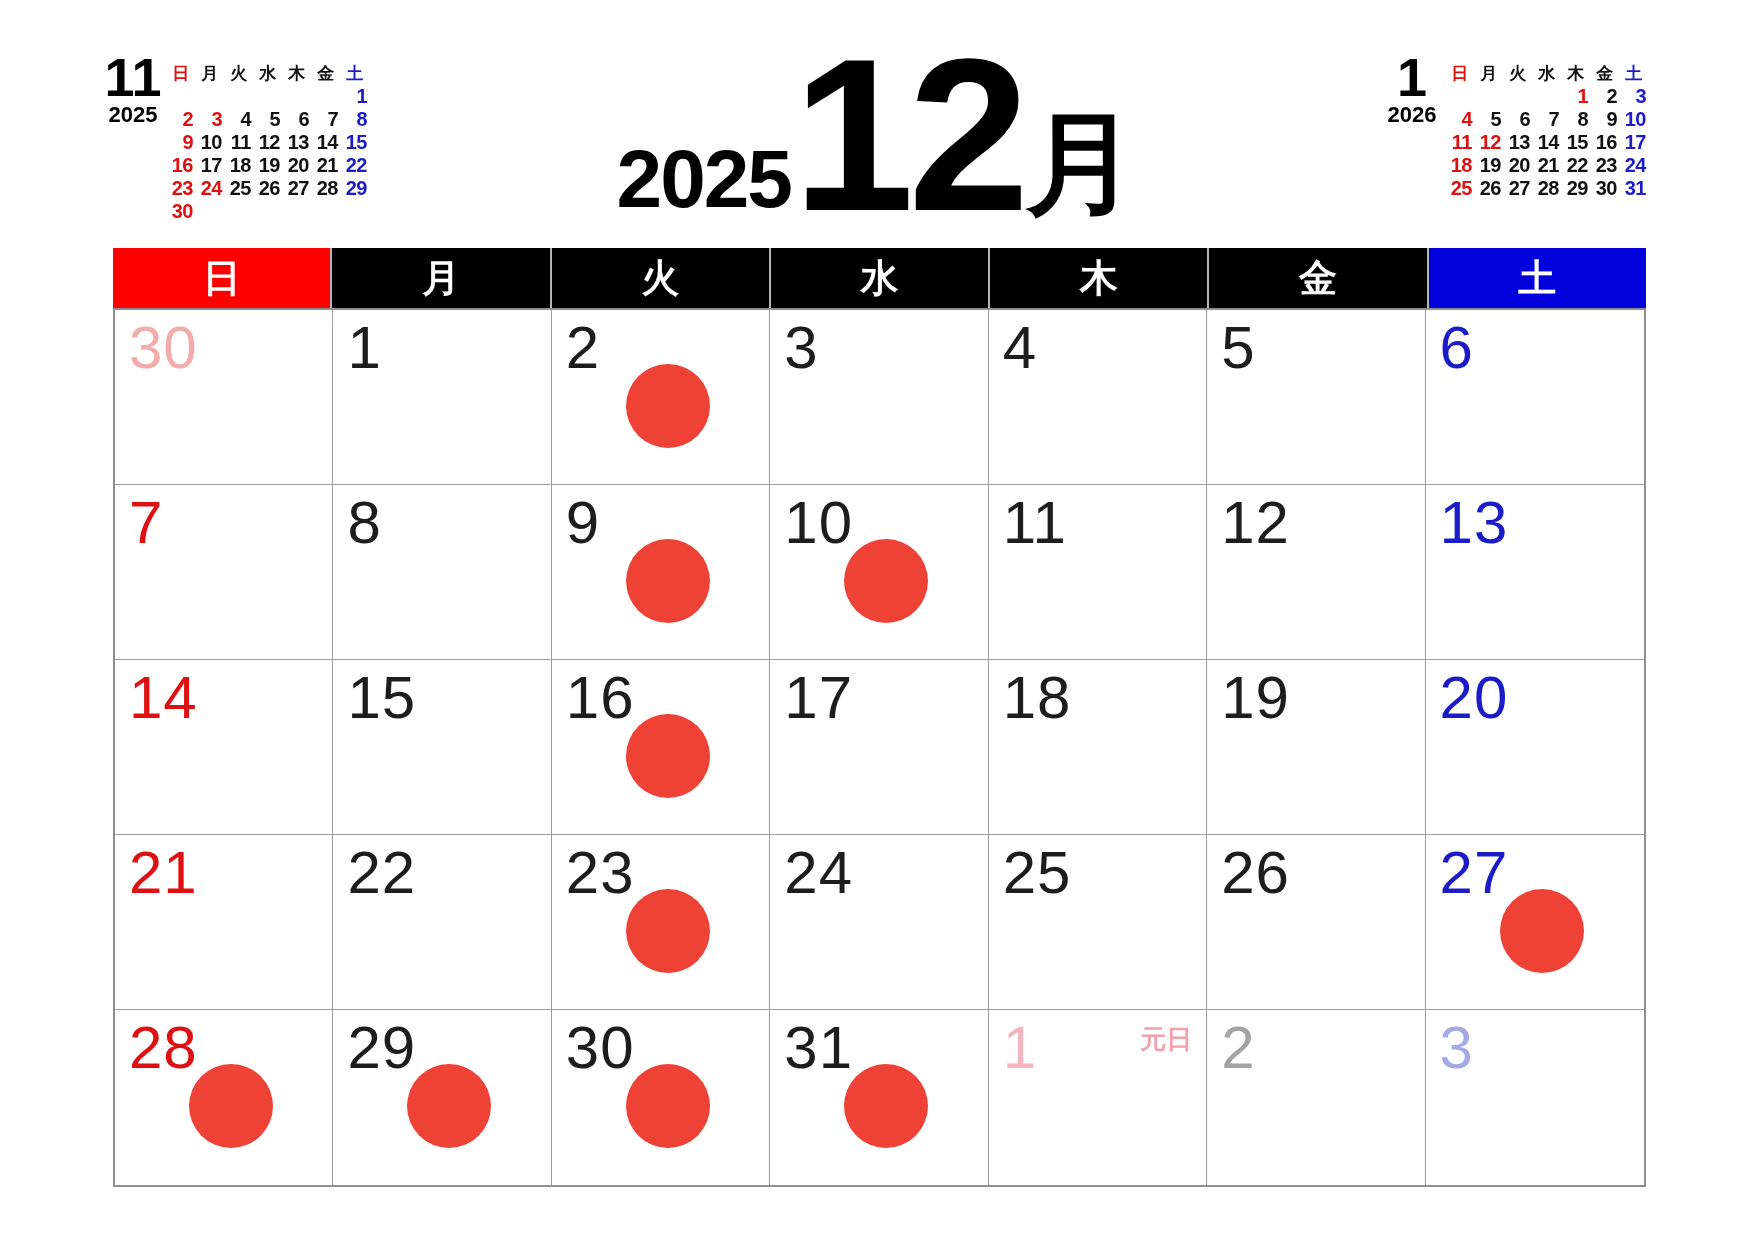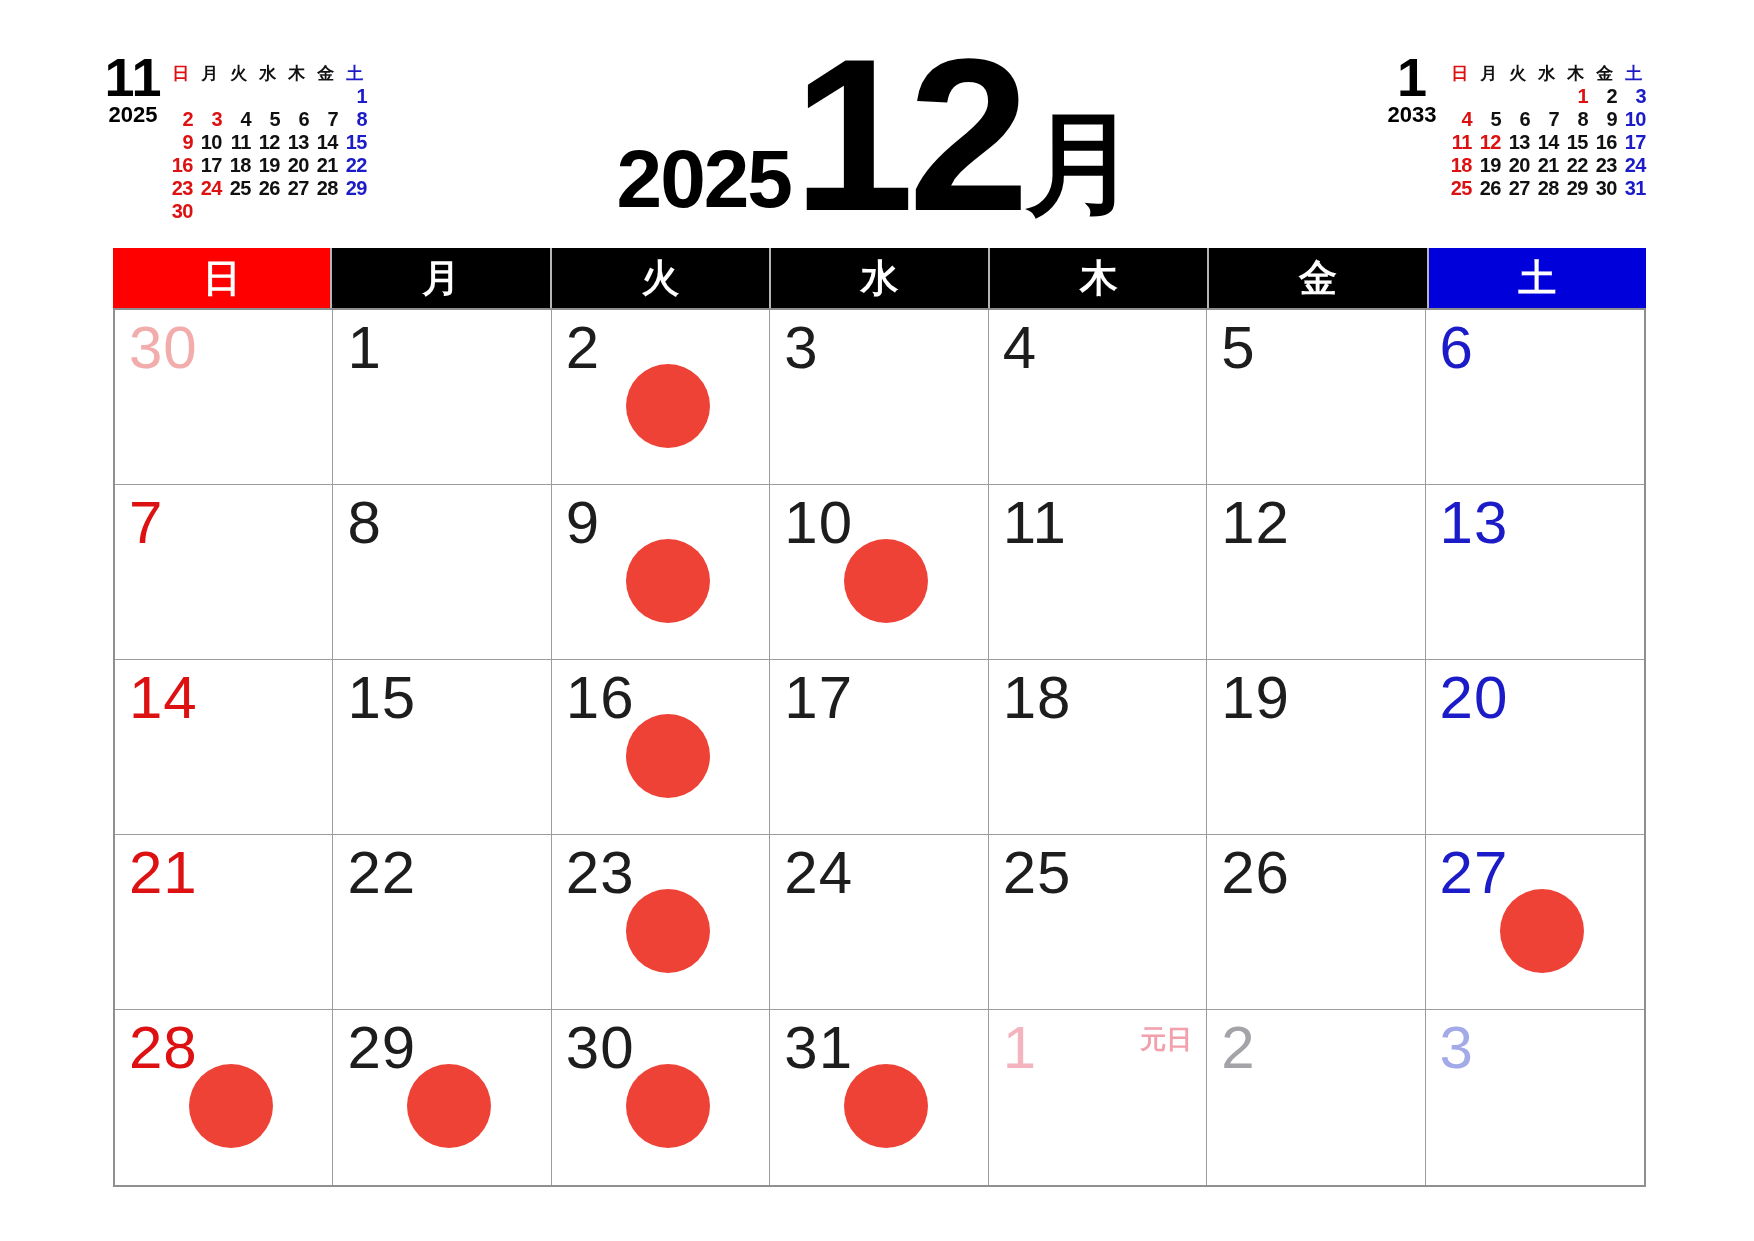--- a/index.html
+++ b/index.html
@@ -154,21 +154,21 @@
 
   <div class="title-block">
     <span class="title-year">2025</span>
       <span class="title-month">12</span>
       <span class="title-suffix">月</span>
   </div>
 
   <div class="mini mini-right">
     <div class="mini-year-block">
       <div class="mini-month-num">1</div>
-      <div class="mini-year">2033</div>
+      <div class="mini-year">2026</div>
     </div>
     <div class="mini-grid">
         <div class="mini-row head">
           <span class="mini-cell t-sun">日</span>
           <span class="mini-cell t-wd">月</span>
           <span class="mini-cell t-wd">火</span>
           <span class="mini-cell t-wd">水</span>
           <span class="mini-cell t-wd">木</span>
           <span class="mini-cell t-wd">金</span>
           <span class="mini-cell t-sat">土</span>

